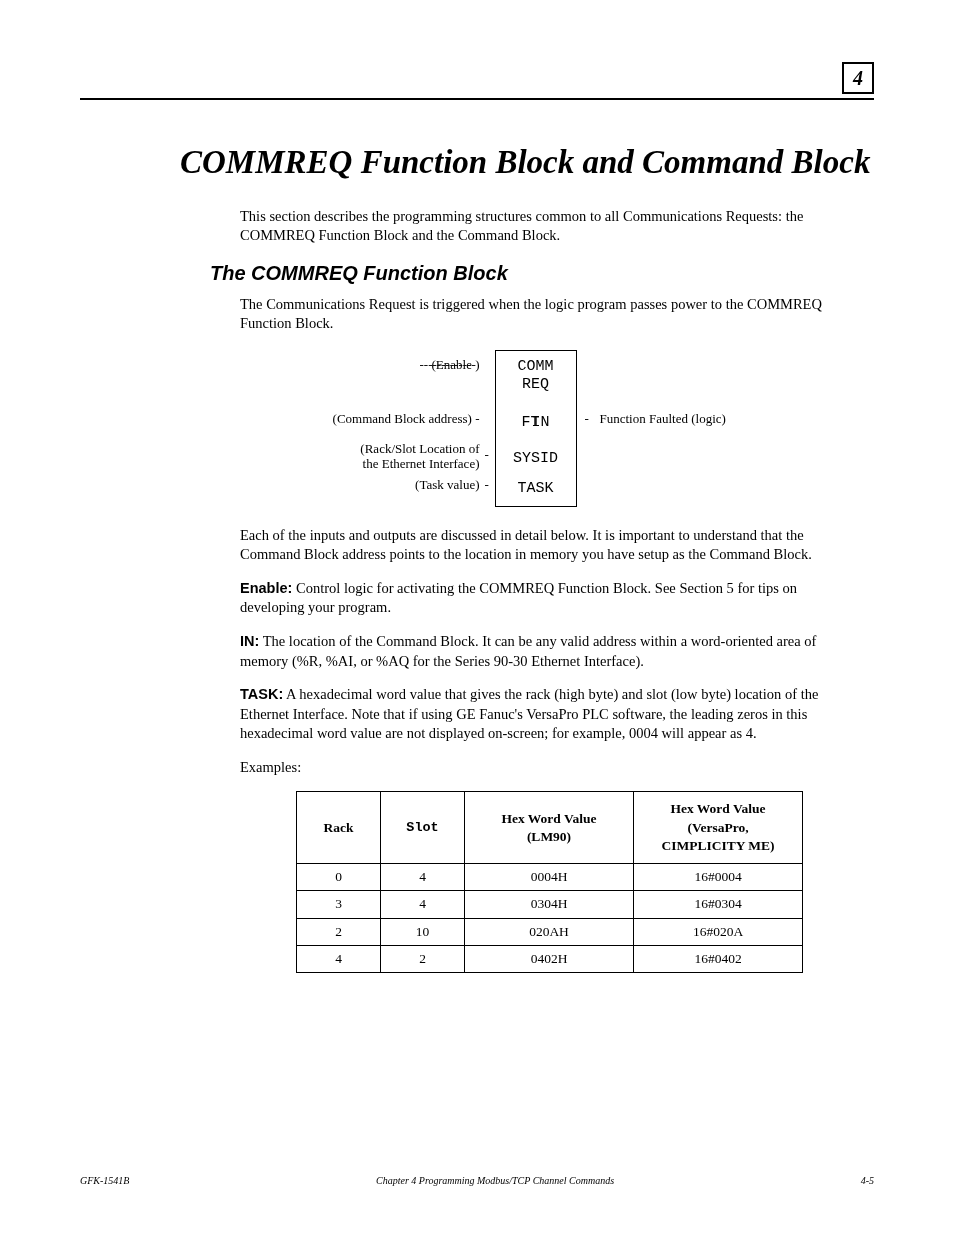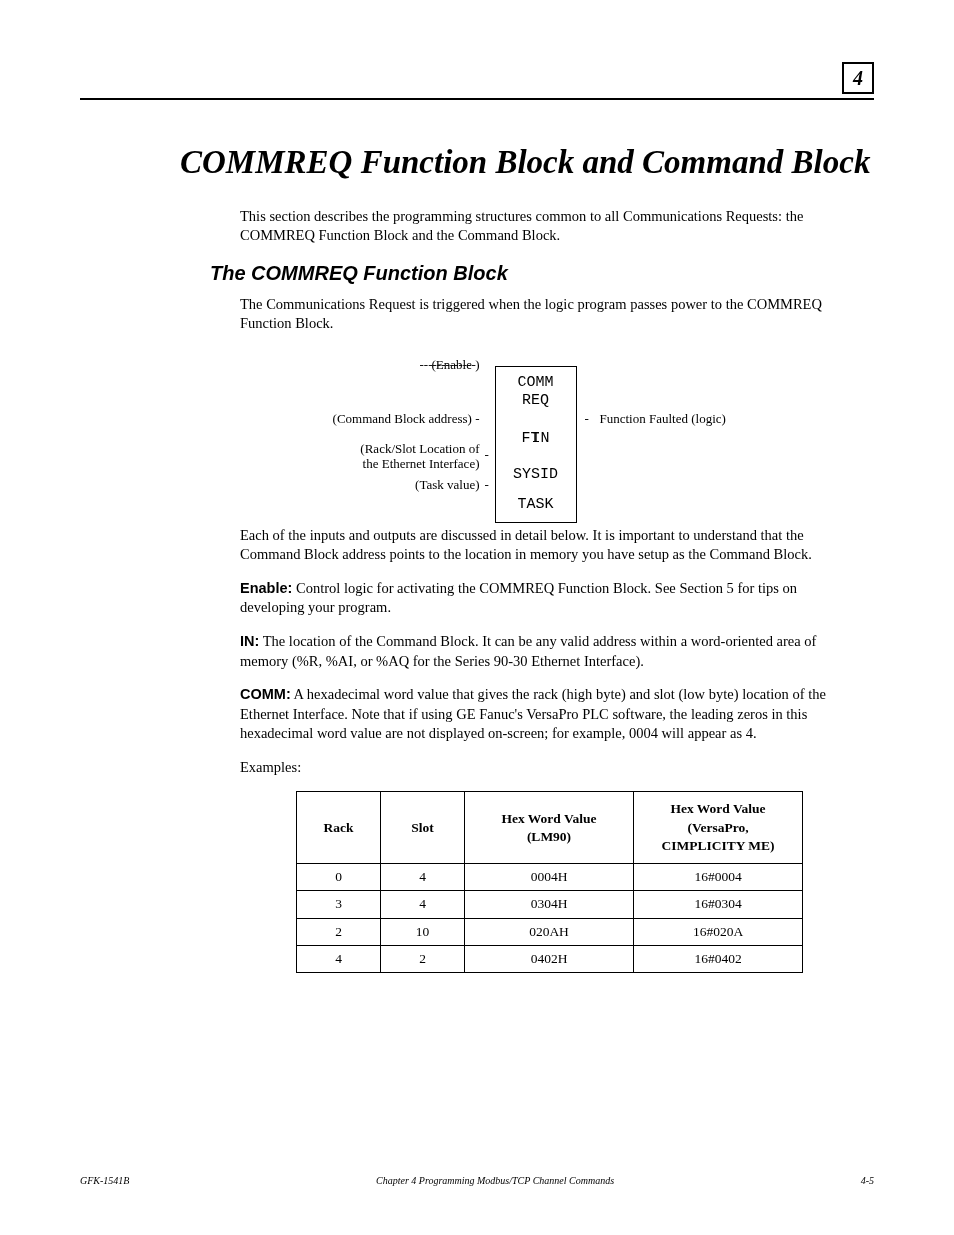--- a/index.html
+++ b/index.html
@@ -63,21 +63,21 @@
   .diagram {
     margin: 14px auto 18px auto;
     width: 460px;
     position: relative;
     height: 160px;
     font-size: 13px;
   }
   .diag-box {
     position:absolute;
     left: 175px;
-    top: 18px;
+    top: 2px;
     width: 80px;
     height: 155px;
     border: 1.5px solid #000;
     font-family: "Courier New", monospace;
     font-size: 15px;
   }
   .diag-box div { position:absolute; width:100%; text-align:center; }
   .db-comm { top: 6px; }
   .db-req  { top: 24px; }
   .db-in   { top: 62px; left:5px; text-align:left; width:auto;}
@@ -95,21 +95,21 @@
   table.examples th, table.examples td {
     border: 1px solid #000;
     padding: 4px 10px;
     text-align: center;
   }
   table.examples th {
     font-weight: bold;
     padding: 8px 14px;
   }
   .col-rack { width: 55px;}
-  .col-slot { width: 55px;}
+  .col-slot { width: 55px; font-family: Liberation Mono, monospace;}
   .col-lm90 { width: 140px; margin-left: 36px;}
   .col-vp   { width: 140px;}
   .footer {
     position: absolute;
     bottom: 48px;
     left: 80px;
     right: 80px;
     display:flex;
     justify-content: space-between;
     font-style: italic;
@@ -160,21 +160,21 @@
       <span class="diag-right" style="top:62px;">-</span>
       <span class="diag-right" style="top:62px; left:280px;">Function Faulted (logic)</span>
     </div>
 
     <p class="para">Each of the inputs and outputs are discussed in detail below.  It is important to understand that the Command Block address points to the location in memory you have setup as the Command Block.</p>
 
     <p class="para"><span class="bold-run">Enable:</span><span>  Control logic for activating the COMMREQ Function Block. See Section 5 for tips on developing your program.</span></p>
 
     <p class="para"><span class="bold-run">IN:</span><span>  The location of the Command Block.  It can be any valid address within a word-oriented area of memory (%R, %AI, or %AQ for the Series 90-30 Ethernet Interface).</span></p>
 
-    <p class="para"><span class="bold-run">COMM:</span><span>  A hexadecimal word value that gives the rack (high byte) and slot (low byte) location of the Ethernet Interface. Note that if using GE Fanuc's VersaPro PLC software, the leading zeros in this hexadecimal word value are not displayed on-screen; for example, 0004 will appear as 4.</span></p>
+    <p class="para"><span class="bold-run">TASK:</span><span>  A hexadecimal word value that gives the rack (high byte) and slot (low byte) location of the Ethernet Interface. Note that if using GE Fanuc's VersaPro PLC software, the leading zeros in this hexadecimal word value are not displayed on-screen; for example, 0004 will appear as 4.</span></p>
 
     <p class="para">Examples:</p>
 
     <table class="examples">
       <thead>
         <tr>
           <th class="col-rack">Rack</th>
           <th class="col-slot">Slot</th>
           <th class="col-lm90">Hex Word Value (LM90)</th>
           <th class="col-vp">Hex Word Value (VersaPro, CIMPLICITY ME)</th>

